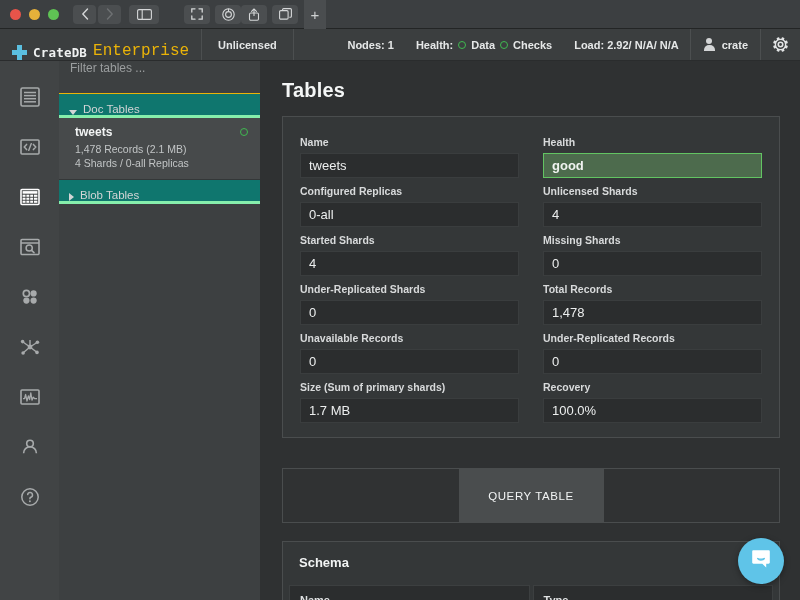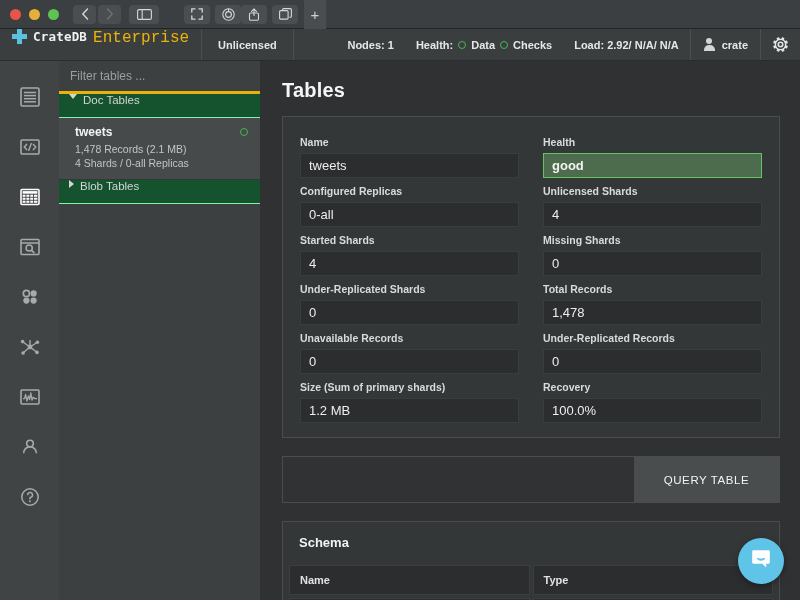--- a/index.html
+++ b/index.html
@@ -67,21 +67,21 @@
   
   .navbar {
     position: absolute; top: 29px; left: 0;
     width: 800px; height: 32px;
     background: #3b3e3f;
     display: flex; align-items: stretch;
     font-size: 11.5px; color: #e6e8e8;
     border-bottom: 1px solid #2a2c2d;
   }
   .brand {
-    display: flex; align-items: flex-start; gap: 6px;
+    display: flex; align-items: flex-end; gap: 6px;
     padding: 0 12px;
     border-right: 1px solid #4c4f50;
     font-size: 14px;
   }
   .logo-plus { position: relative; width: 15px; height: 15px; }
   .logo-plus::before, .logo-plus::after {
     content: ""; position: absolute; background: #5bbfe0;
   }
   .logo-plus::before { left: 5px; top: 0; width: 5px; height: 15px; }
   .logo-plus::after { left: 0; top: 5px; width: 15px; height: 5px; }
@@ -143,45 +143,45 @@
   .icon-slot.active { color: #ffffff; }
 
   
   .list-panel {
     position: absolute; top: 61px; left: 59px;
     width: 201px; height: 539px;
     background: #3d4041;
   }
   .filter-row {
     height: 33px;
-    display: flex; align-items: center;
-    border-bottom: 3px solid #eab308;
+    display: flex; align-items: flex-start;
+    border-bottom: 1px solid #eab308;
     gap: 43px;
   }
   .filter-input {
     flex: 1;
     background: transparent; border: none; outline: none;
     color: #c9cbcc; font-size: 12px;
     padding: 0 11px;
     font-family: "Liberation Sans", sans-serif;
   }
   .filter-input::placeholder { color: #9b9e9f; }
   .filter-toolbtn {
     width: 36px;
     background: #4a4d4e;
     display: flex; align-items: center; justify-content: center;
     color: #c6c9ca;
   }
   .group-header {
     height: 24px;
-    display: flex; align-items: flex-start; gap: 6px;
+    display: flex; align-items: flex-end; gap: 6px;
     padding-left: 10px;
     font-size: 11.5px; color: #d3d5d6;
-    background: #14532d;
-    border-bottom: 1px solid #86efac;
+    background: #0f766e;
+    border-bottom: 3px solid #86efac;
   }
   .caret-down { width: 0; height: 0; border-left: 4px solid transparent; border-right: 4px solid transparent; border-top: 5px solid #d3d5d6; }
   .caret-right { width: 0; height: 0; border-top: 4px solid transparent; border-bottom: 4px solid transparent; border-left: 5px solid #d3d5d6; }
 
   .table-item {
     position: relative;
     padding: 7px 12px 9px 16px;
     background: #474a4b;
     border-bottom: 1px solid #343738;
   }
@@ -229,26 +229,26 @@
     font-size: 13px; color: #eceeee;
   }
   .field-box.health-good {
     background: #4d6b4d;
     border: 1px solid #62c462;
     color: #f0f3f0;
     font-weight: bold;
   }
 
   .action-card {
-    margin-top: 18px;
+    margin-top: 30px;
     border: 1px solid #4a4d4e;
     background: #303233;
-    height: 47px;
+    height: 55px;
     display: flex; align-items: stretch;
-    justify-content: flex-end;
+    justify-content: center;
   }
   .query-btn {
     width: 145px;
     background: #4a4d4e;
     border: none;
     color: #f2f4f4;
     font-size: 11.5px; letter-spacing: .6px;
     font-family: "Liberation Sans", sans-serif;
     cursor: pointer;
   }
@@ -584,21 +584,21 @@
         <div class="field-label">Unavailable Records</div>
         <div class="field-box">0</div>
       </div>
       <div>
         <div class="field-label">Under-Replicated Records</div>
         <div class="field-box">0</div>
       </div>
 
       <div>
         <div class="field-label">Size (Sum of primary shards)</div>
-        <div class="field-box">1.2 MB</div>
+        <div class="field-box">1.7 MB</div>
       </div>
       <div>
         <div class="field-label">Recovery</div>
         <div class="field-box">100.0%</div>
       </div>
 
     </div>
   </div>
 
   <div class="action-card">

